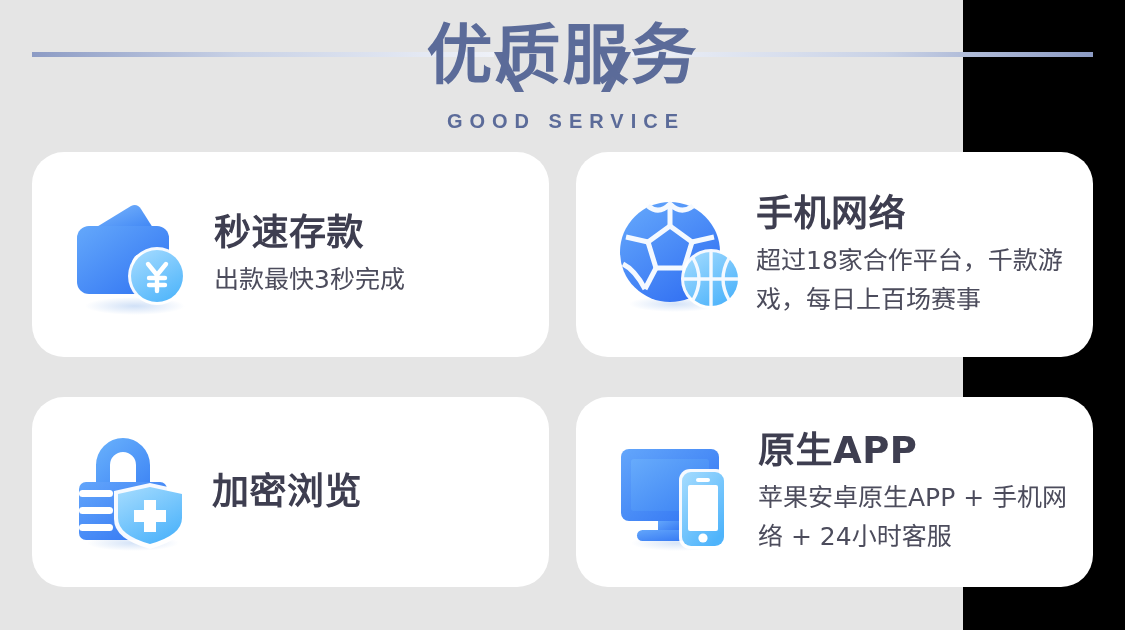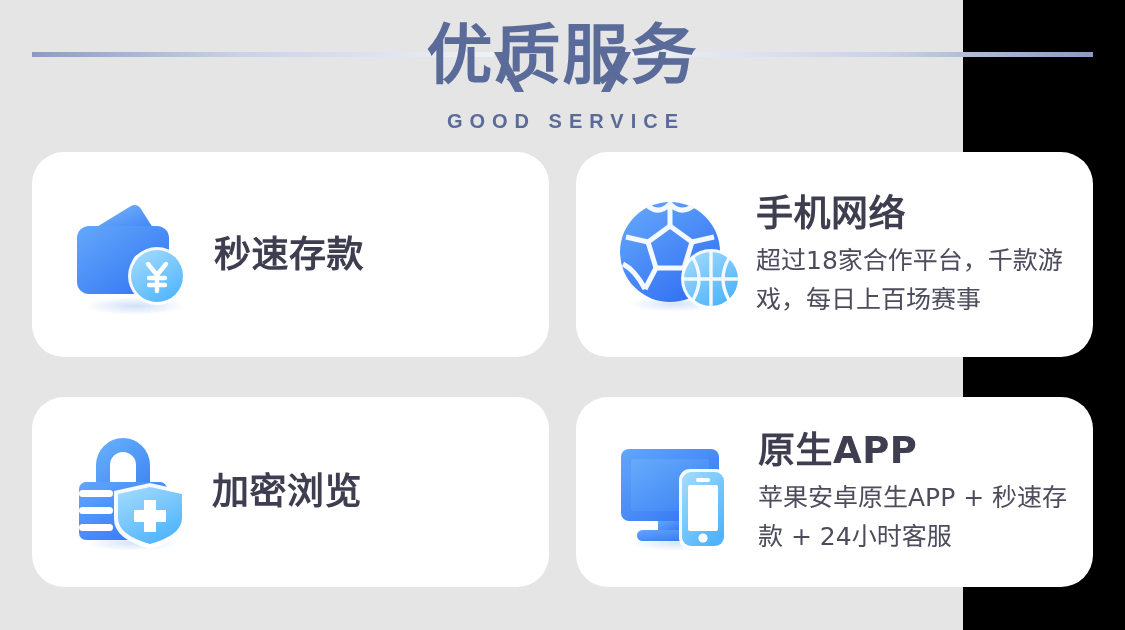--- a/index.html
+++ b/index.html
@@ -204,20 +204,21 @@
             <path d="M77 70 L86 81"></path>
             <path d="M95 70 L86 81"></path>
             <path d="M78 84 L94 84"></path>
             <path d="M78 91 L94 91"></path>
             <path d="M86 81 L86 97"></path>
           </g>
         </svg>
       </div>
       <div class="card-text">
         <div class="card-title">秒速存款</div>
+        <div class="card-desc">出款最快3秒完成</div>
       </div>
     </div>
 
     <div class="card card-2">
       <div class="card-icon">
         <svg width="128" height="122" viewBox="0 0 128 122">
           <defs>
             <linearGradient id="g-ball" x1="0.15" y1="0" x2="0.85" y2="1">
               <stop offset="0%" stop-color="#63a6fb"></stop>
               <stop offset="100%" stop-color="#2f6df2"></stop>
@@ -327,18 +328,18 @@
           <rect x="22" y="99" width="66" height="11" rx="5.5" fill="url(#g-monitor)"></rect>
           <rect x="64" y="38" width="48" height="80" rx="11" fill="#ffffff" opacity="0.95"></rect>
           <rect x="67" y="41" width="42" height="74" rx="9" fill="url(#g-phone)"></rect>
           <rect x="73" y="54" width="30" height="46" rx="2" fill="#ffffff"></rect>
           <rect x="81" y="47" width="14" height="4" rx="2" fill="#ffffff"></rect>
           <circle cx="88" cy="107" r="4.6" fill="#ffffff"></circle>
         </svg>
       </div>
       <div class="card-text">
         <div class="card-title">原生APP</div>
-        <div class="card-desc">苹果安卓原生APP + 秒速存款 + 24小时客服</div>
+        <div class="card-desc">苹果安卓原生APP + 手机网络 + 24小时客服</div>
       </div>
     </div>
 
   </div>
 </div>
 
 </body></html>

